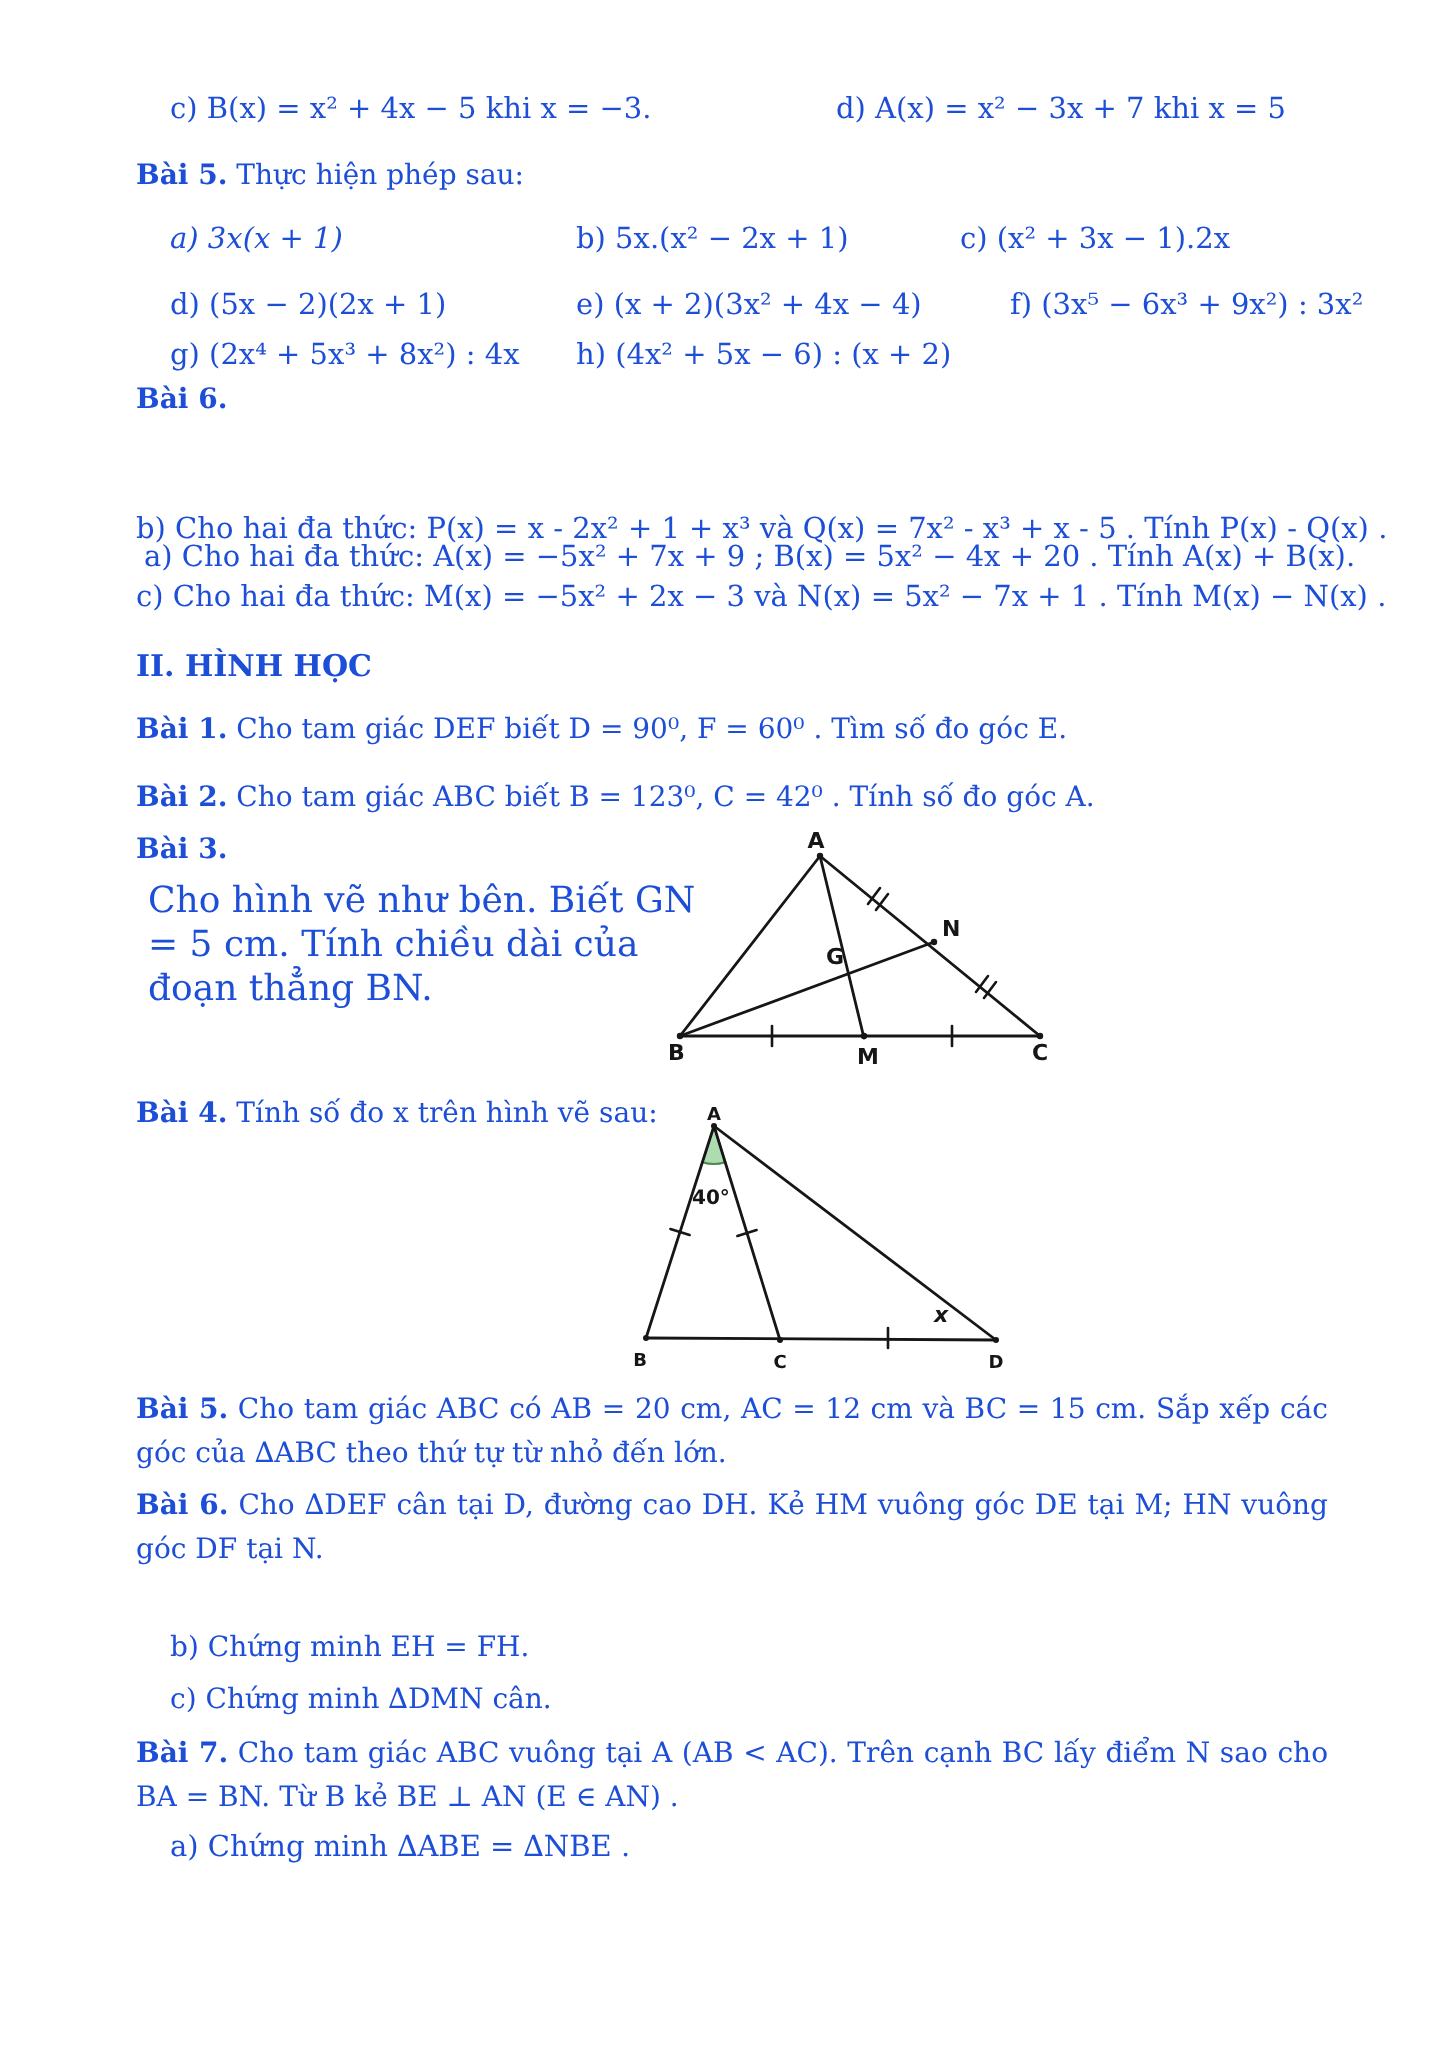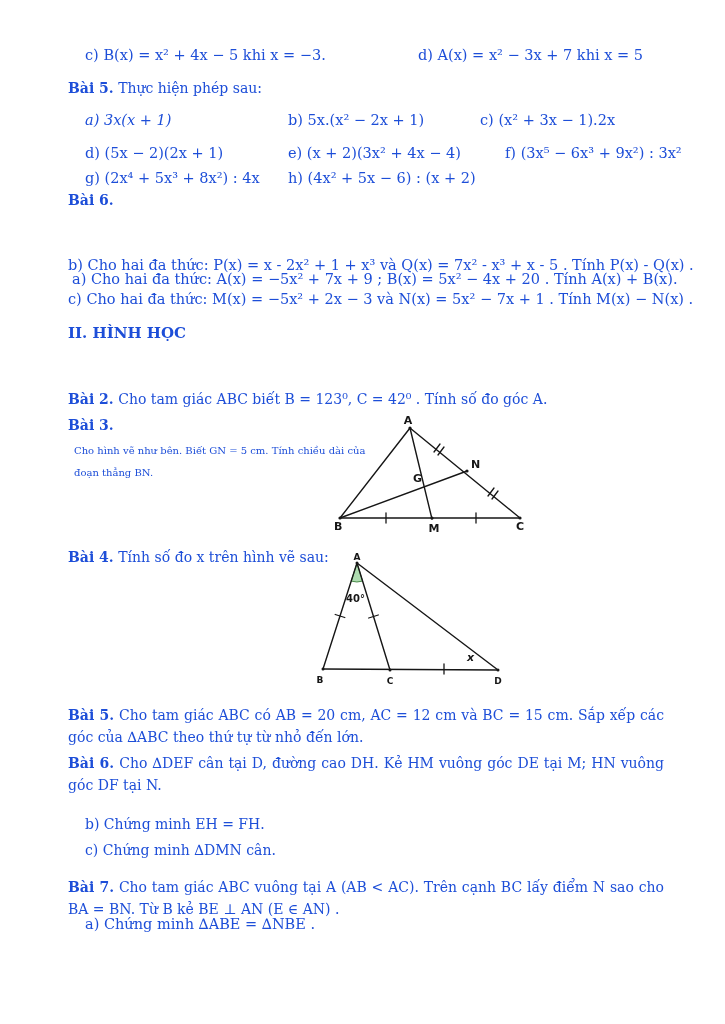--- a/index.html
+++ b/index.html
@@ -3,25 +3,25 @@
 <meta charset="utf-8">
 <style>
   html,body { margin:0; padding:0; background:#e8e8e8; }
   .page {
     position:relative; width:725px; height:1024px; margin:0 auto;
     background:#ffffff; overflow:hidden;
     font-family:"DejaVu Serif","Liberation Serif",serif; color:#1d4ed8;
   }
   .abs { position:absolute; }
   .line { font-size:14px; white-space:nowrap; }
-  .par  { font-size:14px; line-height:22px; text-align:justify; width:596px;margin-top:10px; }
+  .par  { font-size:14px; line-height:22px; text-align:justify; width:596px; }
   .b    { font-weight:bold; }
   .it   { }
   .math { font-size:14.5px; }
-  .small-block { font-size:10px; line-height:22px; width:292px; }
+  .small-block { font-size:18px; line-height:22px; width:292px; }
   svg text { font-family:"DejaVu Sans","Liberation Sans",sans-serif; font-weight:bold; fill:#161616; }
   svg line, svg path.edge { stroke:#161616; stroke-width:1.4; fill:none; stroke-linecap:round; }
   svg .tick { stroke-width:1.3; }
 </style>
 </head>
 <body>
 
 <div class="page">
 
   <div class="abs line math" style="left:85px; top:47px;">c) B(x) = x² + 4x − 5  khi  x = −3.</div>
@@ -39,20 +39,23 @@
   <div class="abs line math" style="left:85px;  top:170px;">g) (2x⁴ + 5x³ + 8x²) : 4x</div>
   <div class="abs line math" style="left:288px; top:170px;">h) (4x² + 5x − 6) : (x + 2)</div>
 
   <div class="abs line b" style="left:68px; top:192px;">Bài 6.</div>
   <div class="abs line math" style="left:72px; top:223px;margin-top:48px;">a) Cho hai đa thức:  A(x) = −5x² + 7x + 9 ;  B(x) = 5x² − 4x + 20 . Tính A(x) + B(x).</div>
   <div class="abs line math" style="left:68px; top:257px;">b) Cho hai đa thức:  P(x) = x - 2x² + 1 + x³  và  Q(x) = 7x² - x³ + x - 5 . Tính  P(x) - Q(x) .</div>
   <div class="abs line math" style="left:68px; top:291px;">c) Cho hai đa thức: M(x) = −5x² +  2x − 3  và  N(x) = 5x² −  7x  + 1 . Tính  M(x) − N(x) .</div>
 
   <div class="abs line b" style="left:68px; top:324px; font-size:15px;">II. HÌNH HỌC</div>
 
+  <div class="abs line" style="left:68px; top:357px;">
+    <span class="b">Bài 1.</span><span> Cho tam giác DEF biết  D = 90⁰, F = 60⁰ . Tìm số đo góc E.</span>
+  </div>
   <div class="abs line" style="left:68px; top:391px;">
     <span class="b">Bài 2.</span><span> Cho tam giác ABC biết  B = 123⁰, C = 42⁰ . Tính số đo góc A.</span>
   </div>
 
   <div class="abs line b" style="left:68px; top:417px;">Bài 3.</div>
   <div class="abs small-block" style="left:74px; top:440px;">Cho hình vẽ như bên. Biết GN = 5 cm. Tính chiều dài của đoạn thẳng BN.</div>
 
   <svg class="abs" style="left:330px; top:416px;" width="200" height="118" viewBox="0 0 200 118">
 
     <line x1="10" y1="102" x2="80" y2="12"></line>

